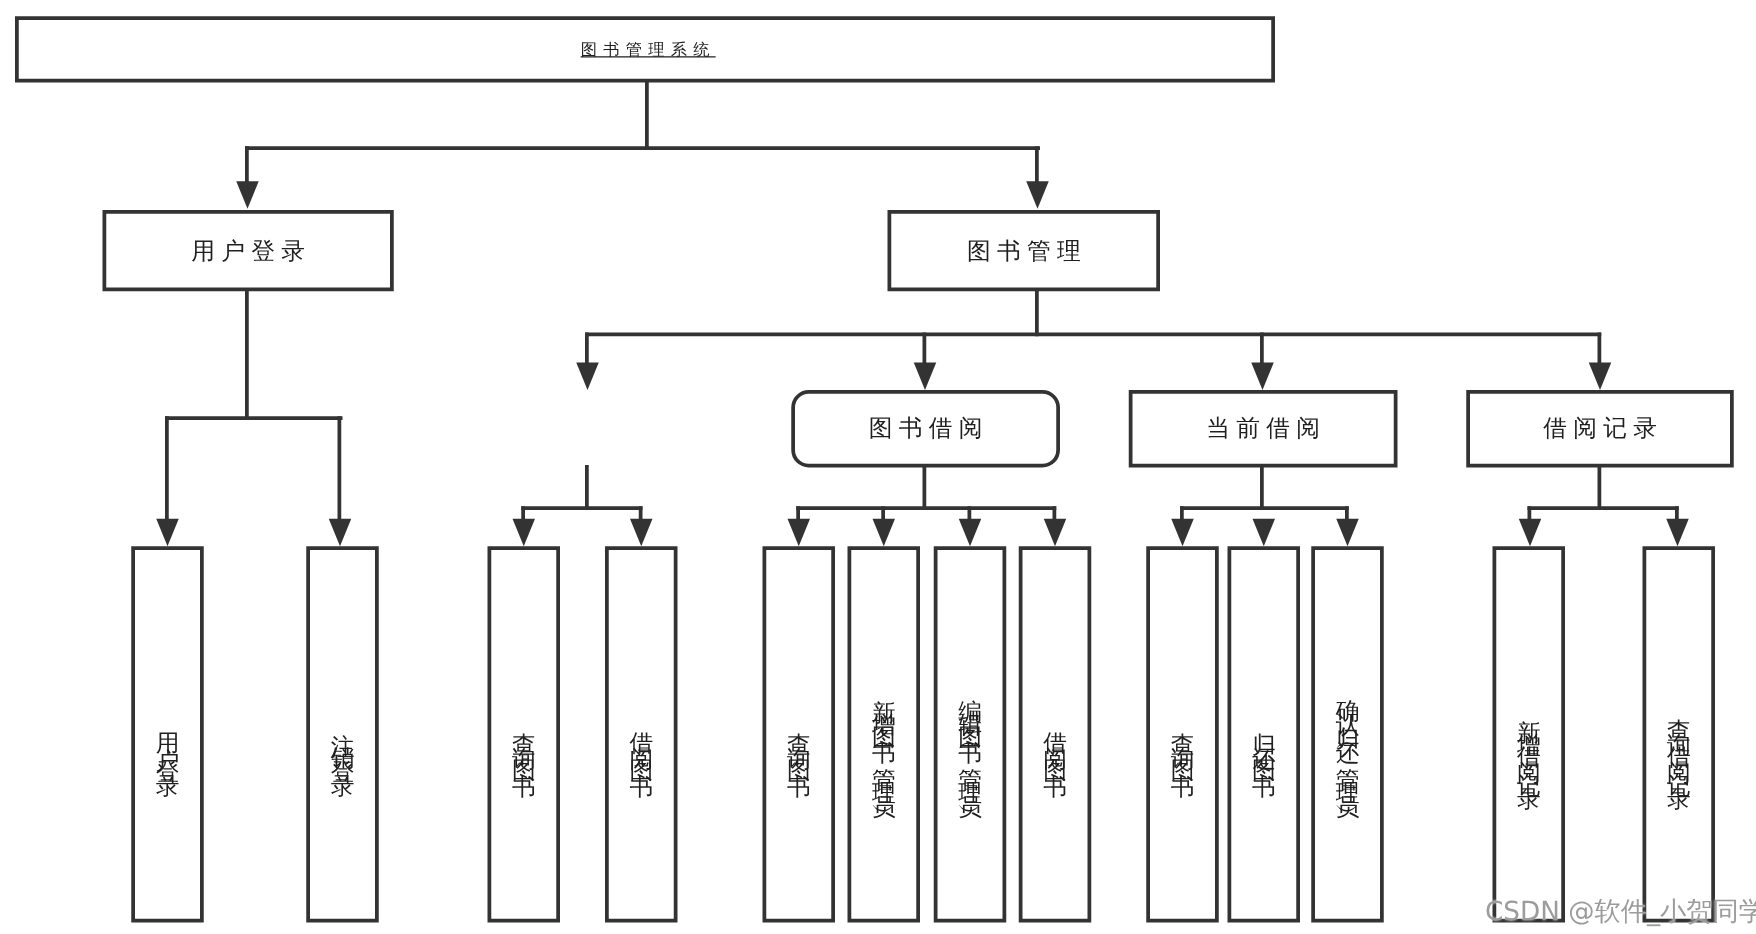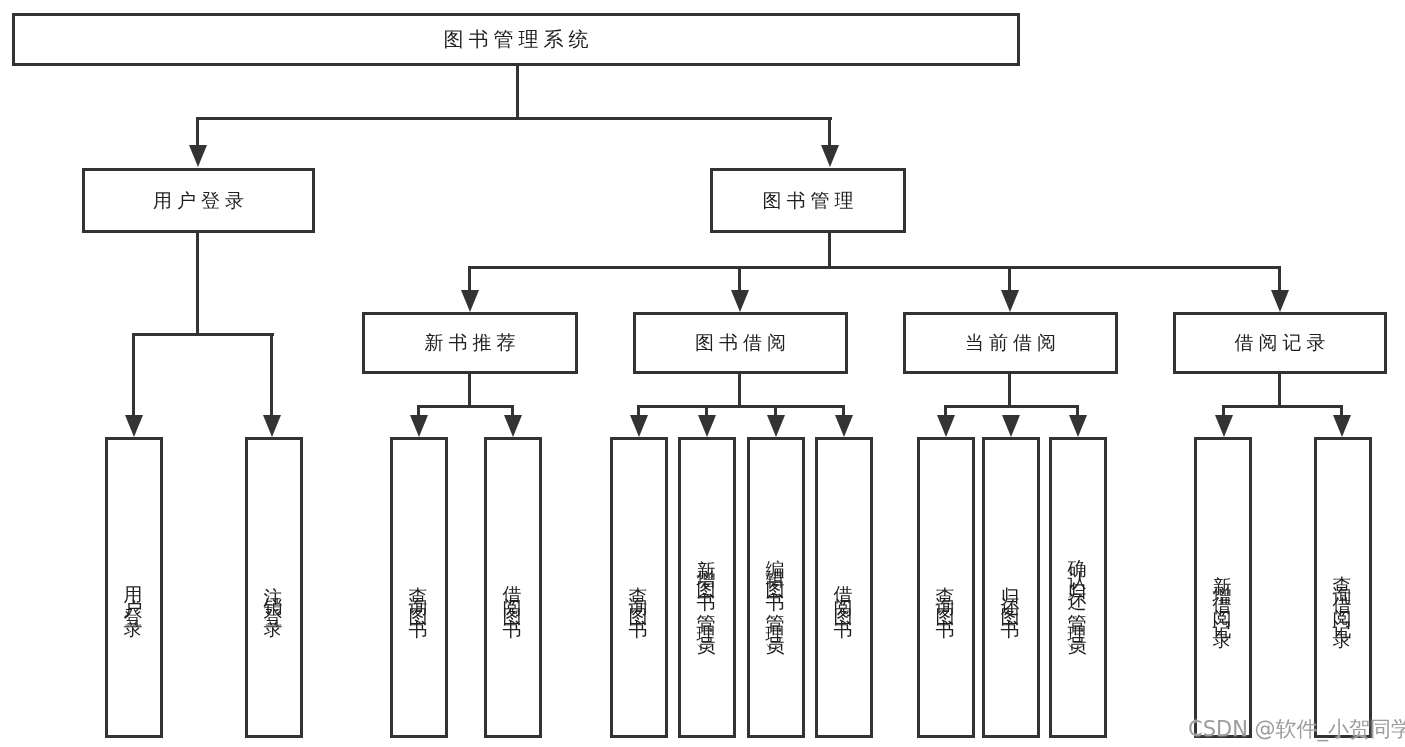--- a/index.html
+++ b/index.html
@@ -23,21 +23,21 @@
     display:flex;
     align-items:center;
     justify-content:center;
   }
   .box.h span{
     font-size:19px;
     letter-spacing:5px;
     text-indent:5px;
     white-space:nowrap;
   }
-  .box.top span{font-size:20px;}
+  .box.top span{font-size:13px;text-decoration:underline;}
   .box.v span{
     writing-mode:vertical-rl;
     font-size:19px;
     letter-spacing:11px;
     margin-bottom:-11px;
     white-space:nowrap;
   }
   .hl{position:absolute;height:3px;background:var(--line);}
   .vl{position:absolute;width:3px;background:var(--line);}
   .arrow{
@@ -67,21 +67,21 @@
   <div class="vl" style="left:516px;top:64px;height:56px;"></div>
   <div class="hl" style="left:196px;top:117px;width:636px;"></div>
   <div class="vl" style="left:196px;top:117px;height:32px;"></div>
   <div class="vl" style="left:828px;top:117px;height:32px;"></div>
   <div class="arrow" style="left:189px;top:145px;"></div>
   <div class="arrow" style="left:821px;top:145px;"></div>
 
   <div class="box h" style="left:82px;top:168px;width:233px;height:65px;">
     <span>用户登录</span>
   </div>
-  <div class="box h" style="left:710px;top:168px;width:196px;height:65px;">
+  <div class="box h" style="left:710px;top:168px;width:218px;height:65px;">
     <span>图书管理</span>
   </div>
 
   <div class="vl" style="left:196px;top:231px;height:105px;"></div>
   <div class="hl" style="left:132px;top:333px;width:142px;"></div>
   <div class="vl" style="left:132px;top:333px;height:86px;"></div>
   <div class="vl" style="left:270px;top:333px;height:86px;"></div>
   <div class="arrow" style="left:125px;top:415px;"></div>
   <div class="arrow" style="left:263px;top:415px;"></div>
 
@@ -89,24 +89,21 @@
   <div class="hl" style="left:468px;top:266px;width:813px;"></div>
   <div class="vl" style="left:468px;top:266px;height:28px;"></div>
   <div class="vl" style="left:738px;top:266px;height:28px;"></div>
   <div class="vl" style="left:1008px;top:266px;height:28px;"></div>
   <div class="vl" style="left:1278px;top:266px;height:28px;"></div>
   <div class="arrow" style="left:461px;top:290px;"></div>
   <div class="arrow" style="left:731px;top:290px;"></div>
   <div class="arrow" style="left:1001px;top:290px;"></div>
   <div class="arrow" style="left:1271px;top:290px;"></div>
 
-  <div class="box h" style="left:362px;top:312px;width:216px;height:62px;">
-    <span>新书推荐</span>
-  </div>
-  <div class="box h" style="left:633px;top:312px;width:215px;height:62px;">
+  <div class="box h" style="left:633px;top:312px;width:215px;height:62px;border-radius:14px;">
     <span>图书借阅</span>
   </div>
   <div class="box h" style="left:1173px;top:312px;width:214px;height:62px;">
     <span>借阅记录</span>
   </div>
   <div class="box h" style="left:903px;top:312px;width:215px;height:62px;">
     <span>当前借阅</span>
   </div>
 
   <div class="vl" style="left:468px;top:372px;height:36px;"></div>

